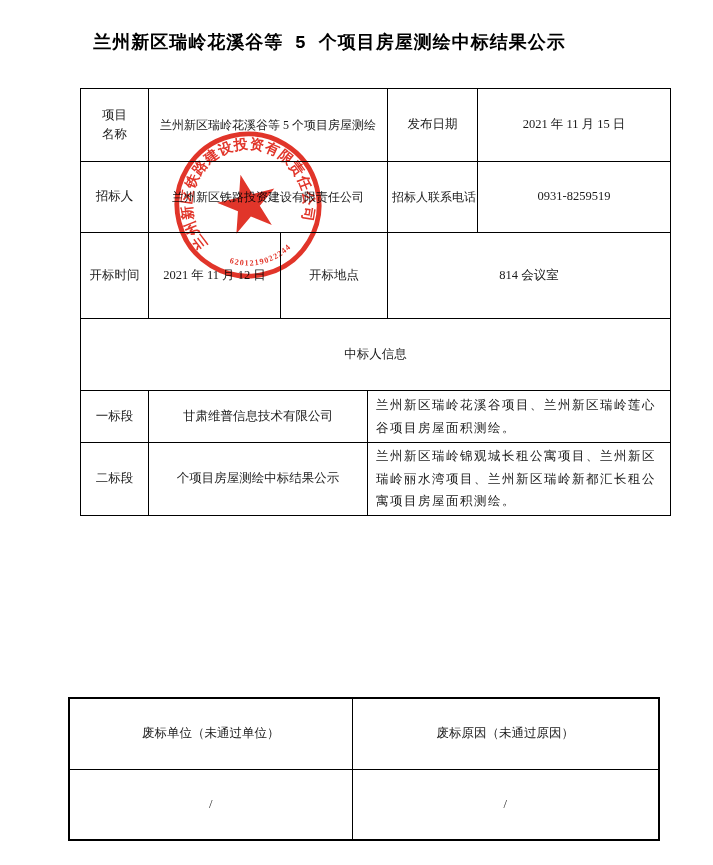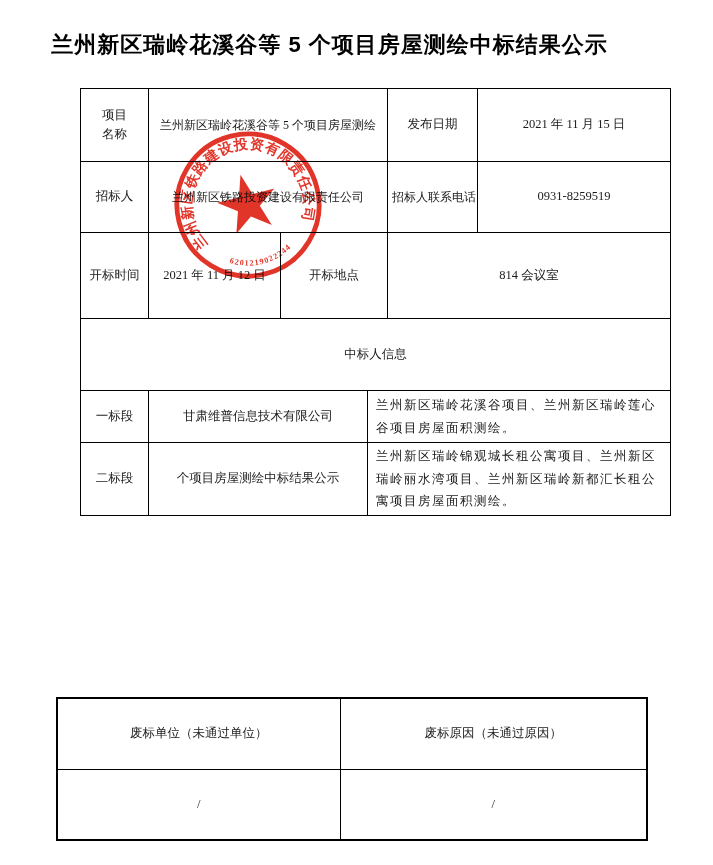--- a/index.html
+++ b/index.html
@@ -3,26 +3,26 @@
 <meta charset="utf-8">
 <style>
   html,body { margin:0; padding:0; background:#ffffff; }
   .page {
     position:relative; width:713px; height:865px; background:#ffffff;
     font-family:"Liberation Serif","DejaVu Serif",serif; color:#151515;
     overflow:hidden;
   }
   .title {
     position:absolute; top:30px; left:0; width:659px;
-    text-align:center; font-size:22px; font-weight:700; letter-spacing:1px;
-    font-family:Liberation Sans, sans-serif; color:#000;
+    text-align:center; font-size:18px; font-weight:700; letter-spacing:1px;
+    font-family:Liberation Mono, monospace; color:#000;
   }
   table { border-collapse:collapse; table-layout:fixed; }
   .info-table { position:absolute; left:80px; top:88px; width:590px; }
-  .reject-table { position:absolute; left:56px; top:697px; width:590px; border:2px solid #000; }
+  .reject-table { position:absolute; left:68px; top:697px; width:590px; border:2px solid #000; }
   td {
     border:1px solid #000; text-align:center; vertical-align:middle;
     font-size:12.5px; line-height:1.55; padding:2px 4px; color:#1a1a1a;
   }
   .pre { white-space:pre-line; }
   .tight { font-size:12px; white-space:nowrap; }
   .left { text-align:left; padding:2px 8px; line-height:1.8; letter-spacing:1.5px; }
   .stamp {
     position:absolute; left:174px; top:131px; width:148px; height:148px;
     transform:rotate(-14deg); mix-blend-mode:multiply; opacity:0.95; z-index:5;

